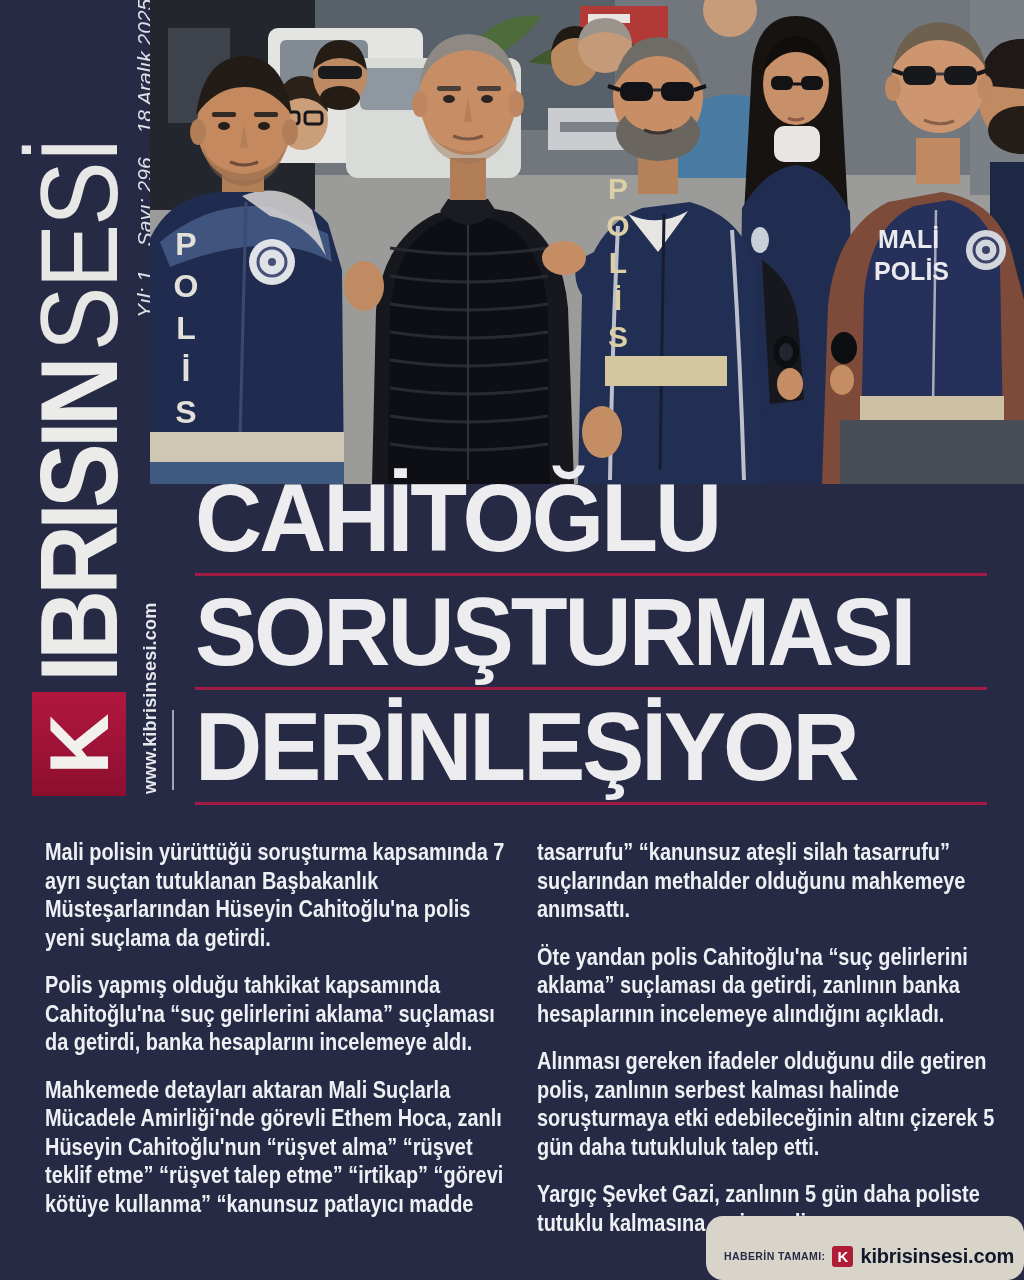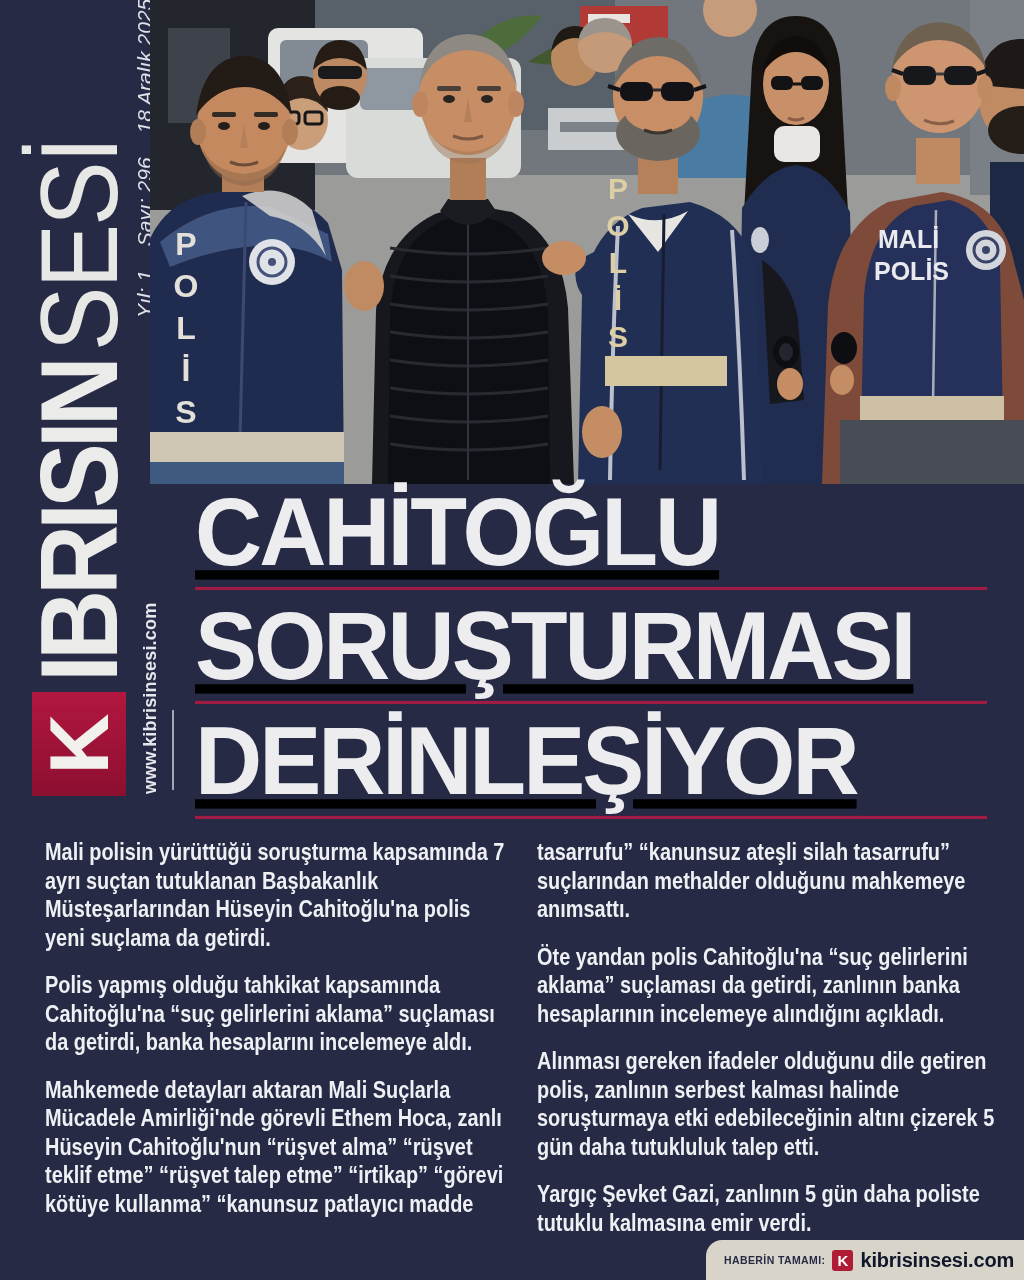--- a/index.html
+++ b/index.html
@@ -24,36 +24,36 @@
     transform:rotate(-90deg);transform-origin:0 0;display:flex;align-items:center;
     font-weight:700;font-size:18px;color:#e6e6ec;letter-spacing:.2px;white-space:nowrap;}
   .vline{position:absolute;left:172px;top:710px;width:2px;height:80px;background:#b9bcc8;opacity:.85;}
 
   
   .photo{position:absolute;left:150px;top:0;width:874px;height:484px;}
   .photo svg{display:block;width:874px;height:484px;}
   .vtext{writing-mode:vertical-rl;text-orientation:upright;}
 
   
-  .headline{position:absolute;left:195px;top:486px;width:792px;text-decoration:underline;}
+  .headline{position:absolute;left:195px;top:472px;width:792px;}
   .h-line{border-bottom:3px solid #a11c44;padding-bottom:9px;margin-bottom:14px;
     font-size:93px;font-weight:800;letter-spacing:-3px;line-height:.95;color:#ededef;
     transform:scaleY(1.04);transform-origin:left top;white-space:nowrap;}
 
   
   .body-col{position:absolute;top:838px;width:556px;transform:scaleX(0.83);
     transform-origin:left top;color:#eef0f4;font-size:24px;font-weight:700;
     line-height:28.5px;letter-spacing:0;}
   .col-left{left:45px;}
   .col-right{left:537px;}
   .body-col p{margin:0 0 19px 0;}
 
   
-  .footer{position:absolute;right:0;bottom:0;height:40px;background:#d8d4ca;
-    border-top-left-radius:16px;display:flex;align-items:center;gap:7px;padding:0 10px 0 18px;}
+  .footer{position:absolute;right:0;bottom:0;height:48px;background:#d8d4ca;
+    border-top-left-radius:16px;display:flex;align-items:center;gap:7px;padding:16px 10px 0 18px;border-radius:17px;}
   .f-prefix{font-size:10.5px;font-weight:700;color:#262a44;letter-spacing:.4px;}
   .f-k{width:21px;height:21px;background:#b01b35;color:#fff;font-weight:800;font-size:15px;
     display:flex;align-items:center;justify-content:center;border-radius:3px;flex:0 0 auto;}
   .f-site{font-size:20px;font-weight:800;color:#0f172a;letter-spacing:-.2px;}
 </style>
 </head>
 <body>
 
 <div class="canvas">
 

